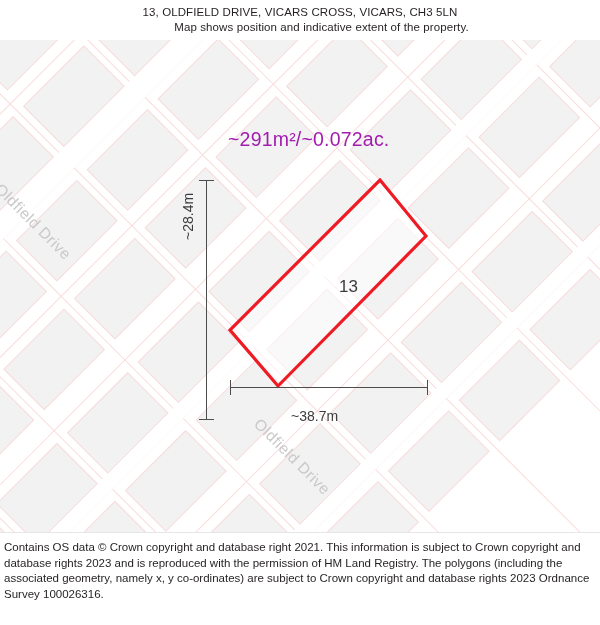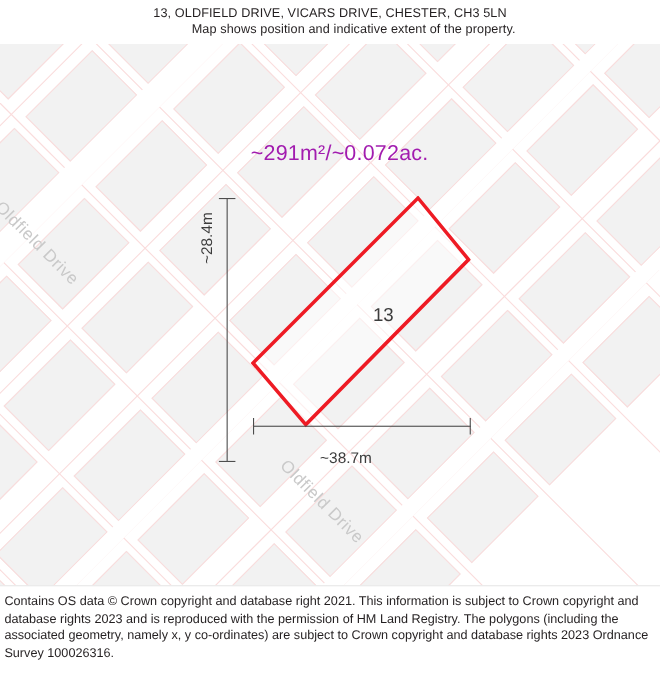--- a/index.html
+++ b/index.html
@@ -197,21 +197,21 @@
     height: 1px;
     background: #e6e6e6;
   }
 </style>
 </head>
 <body>
 
 <div class="page">
 
   <div class="header">
-    <div class="title">13, OLDFIELD DRIVE, VICARS DRIVE, CHESTER, CH3 5LN</div>
+    <div class="title">13, OLDFIELD DRIVE, VICARS CROSS, VICARS, CH3 5LN</div>
     <div class="subtitle">Map shows position and indicative extent of the property.</div>
   </div>
 
   <div class="map">
     <div class="map-inner">
 
       <div class="grid-layer">
 
         <div class="blk" style="left:420px; top:30px;  width:86px; height:58px;"></div>
 

